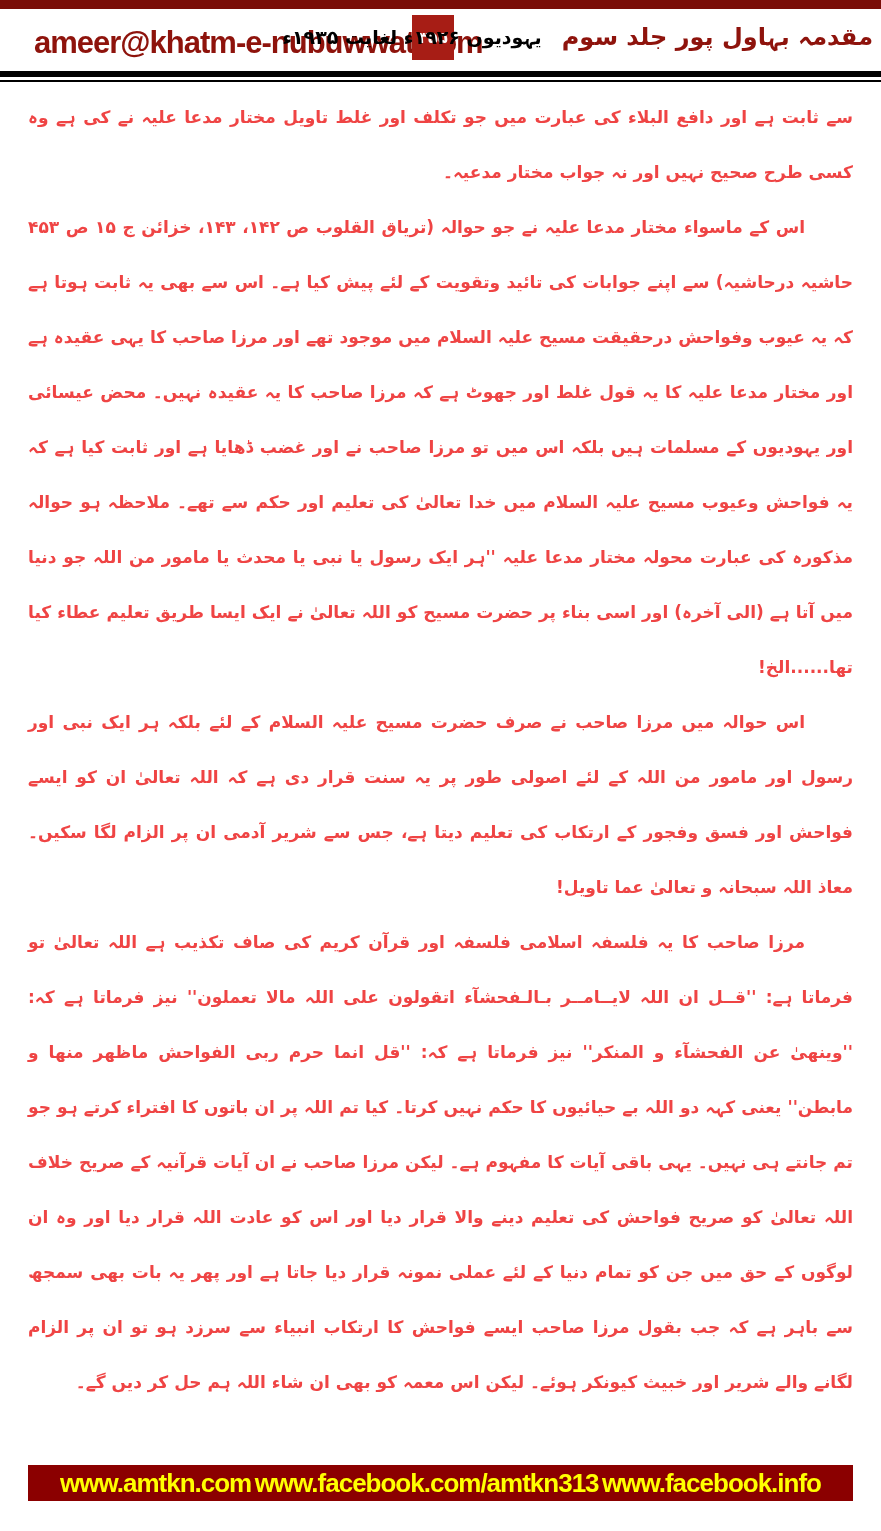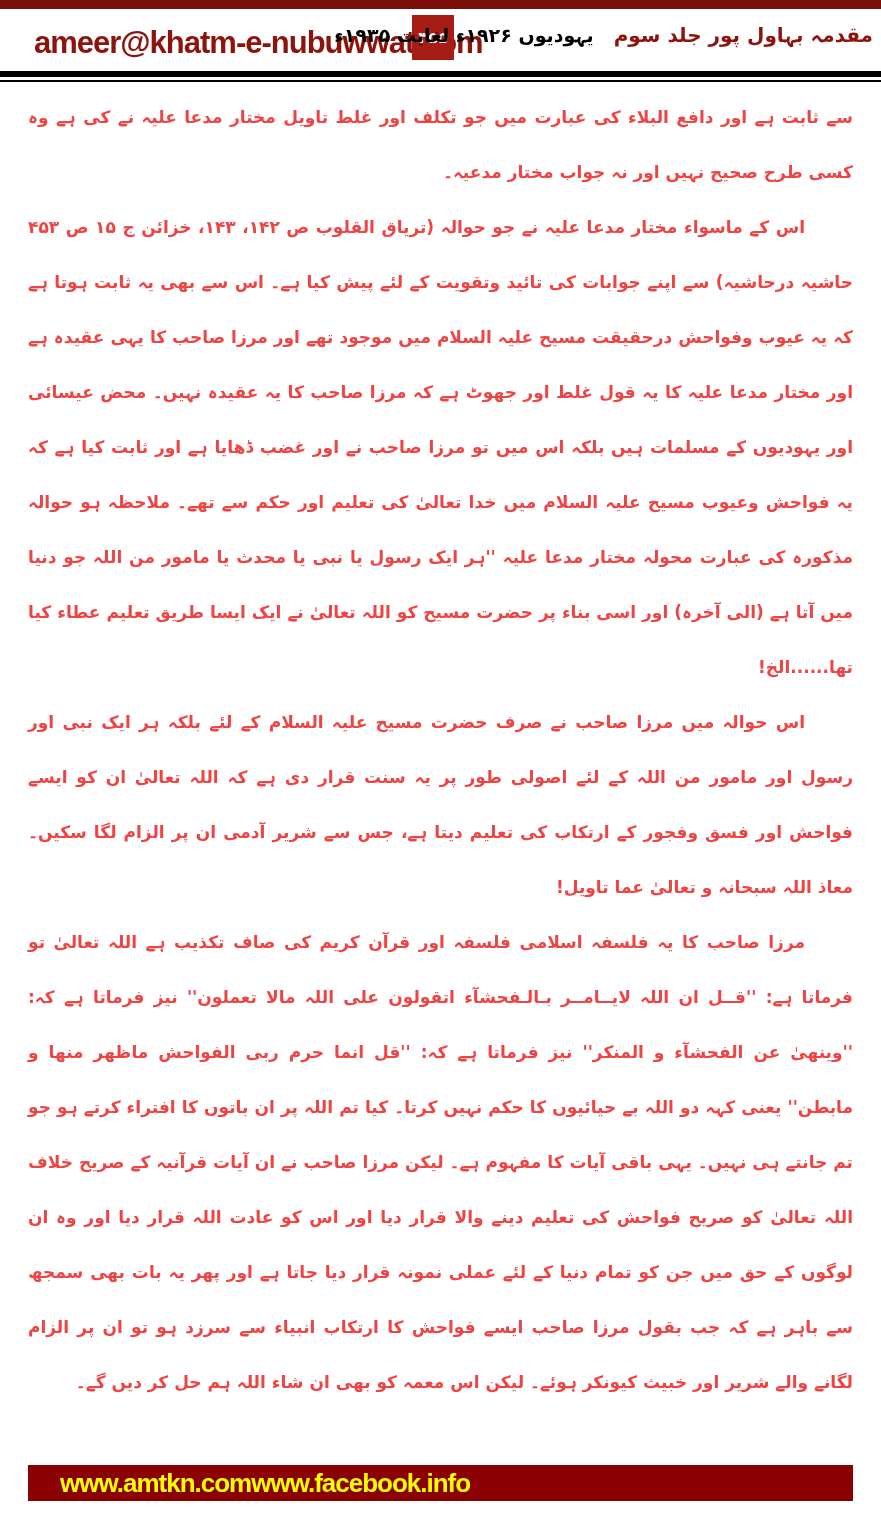--- a/index.html
+++ b/index.html
@@ -29,21 +29,21 @@
   .header-right{
     position:absolute;right:8px;top:14px;
     display:flex;align-items:center;gap:20px;
     direction:ltr;
   }
   .edition{
     font-size:19px;font-weight:bold;color:#000;
     direction:rtl;white-space:nowrap;
   }
   .book-title{
-    font-size:20px;font-weight:bold;color:#8e130c;
+    font-size:24px;font-weight:bold;color:#8e130c;
     direction:rtl;white-space:nowrap;
   }
   
   .rule-thick{height:6px;background:#000;margin:0;}
   .rule-gap{height:3px;background:#fff;}
   .rule-thin{height:2px;background:#000;}
   
   .page-body{
     direction:rtl;
     padding:8px 28px 0 28px;
@@ -53,21 +53,21 @@
     line-height:55px;
     text-align:justify;
   }
   .page-body p{margin:0;}
   .para.indent{text-indent:48px;}
   .emph{font-weight:900;}
   
   .footer-bar{
     position:absolute;left:28px;right:28px;bottom:30px;
     height:36px;background:#8b0000;
-    display:flex;align-items:center;justify-content:flex-start;
+    display:flex;align-items:center;justify-content:space-between;
     padding:0 32px;box-sizing:border-box;
     direction:ltr;
   }
   .footer-link{
     font-family:"Liberation Sans",sans-serif;
     font-weight:bold;font-size:26px;color:#ffff00;
     letter-spacing:-1px;white-space:nowrap;
   }
 </style>
 </head>
@@ -91,14 +91,15 @@
 <div class="page-body">
     <p class="para"><span>سے ثابت ہے اور دافع البلاء کی عبارت میں جو تکلف اور غلط تاویل مختار مدعا علیہ نے کی ہے وہ کسی طرح صحیح نہیں اور نہ جواب مختار مدعیہ۔</span></p>
     <p class="para indent"><span>اس کے ماسواء مختار مدعا علیہ نے جو حوالہ (تریاق القلوب ص ۱۴۲، ۱۴۳، خزائن ج ۱۵ ص ۴۵۳ حاشیہ درحاشیہ) سے اپنے جوابات کی تائید وتقویت کے لئے پیش کیا ہے۔ اس سے بھی یہ ثابت ہوتا ہے کہ یہ عیوب وفواحش درحقیقت مسیح علیہ السلام میں موجود تھے اور مرزا صاحب کا یہی عقیدہ ہے اور مختار مدعا علیہ کا یہ قول غلط اور جھوٹ ہے کہ مرزا صاحب کا یہ عقیدہ نہیں۔ محض عیسائی اور یہودیوں کے مسلمات ہیں بلکہ اس میں تو مرزا صاحب نے اور غضب ڈھایا ہے اور ثابت کیا ہے کہ یہ فواحش وعیوب مسیح علیہ السلام میں خدا تعالیٰ کی تعلیم اور حکم سے تھے۔ ملاحظہ ہو حوالہ مذکورہ کی عبارت محولہ مختار مدعا علیہ ''ہر ایک رسول یا نبی یا محدث یا مامور من اللہ جو دنیا میں آتا ہے (الی آخرہ) اور اسی بناء پر حضرت مسیح کو اللہ تعالیٰ نے ایک ایسا طریق تعلیم عطاء کیا تھا......الخ!</span></p>
     <p class="para indent"><span>اس حوالہ میں مرزا صاحب نے صرف حضرت مسیح علیہ السلام کے لئے بلکہ ہر ایک نبی اور رسول اور مامور من اللہ کے لئے اصولی طور پر یہ سنت قرار دی ہے کہ اللہ تعالیٰ ان کو ایسے فواحش اور فسق وفجور کے ارتکاب کی تعلیم دیتا ہے، جس سے شریر آدمی ان پر الزام لگا سکیں۔ </span><span class="emph">معاذ اللہ سبحانہ و تعالیٰ عما تاویل!</span></p>
     <p class="para indent"><span>مرزا صاحب کا یہ فلسفہ اسلامی فلسفہ اور قرآن کریم کی صاف تکذیب ہے اللہ تعالیٰ تو فرماتا ہے: </span><span class="emph">''قــل ان اللہ لایــامــر بـالـفحشآء اتقولون علی اللہ مالا تعملون''</span><span> نیز فرماتا ہے کہ: </span><span class="emph">''وینھیٰ عن الفحشآء و المنکر''</span><span> نیز فرماتا ہے کہ: </span><span class="emph">''قل انما حرم ربی الفواحش ماظھر منھا و مابطن''</span><span> یعنی کہہ دو اللہ بے حیائیوں کا حکم نہیں کرتا۔ کیا تم اللہ پر ان باتوں کا افتراء کرتے ہو جو تم جانتے ہی نہیں۔ یہی باقی آیات کا مفہوم ہے۔ لیکن مرزا صاحب نے ان آیات قرآنیہ کے صریح خلاف اللہ تعالیٰ کو صریح فواحش کی تعلیم دینے والا قرار دیا اور اس کو عادت اللہ قرار دیا اور وہ ان لوگوں کے حق میں جن کو تمام دنیا کے لئے عملی نمونہ قرار دیا جاتا ہے اور پھر یہ بات بھی سمجھ سے باہر ہے کہ جب بقول مرزا صاحب ایسے فواحش کا ارتکاب انبیاء سے سرزد ہو تو ان پر الزام لگانے والے شریر اور خبیث کیونکر ہوئے۔ لیکن اس معمہ کو بھی ان شاء اللہ ہم حل کر دیں گے۔</span></p>
     <p class="para indent"></p>
   </div>
 
 <div class="footer-bar">
   <span class="footer-link">www.amtkn.com</span>
+  <span class="footer-link">www.facebook.com/amtkn313</span>
   <span class="footer-link">www.facebook.info</span>
 </div>
 
 </body></html>

